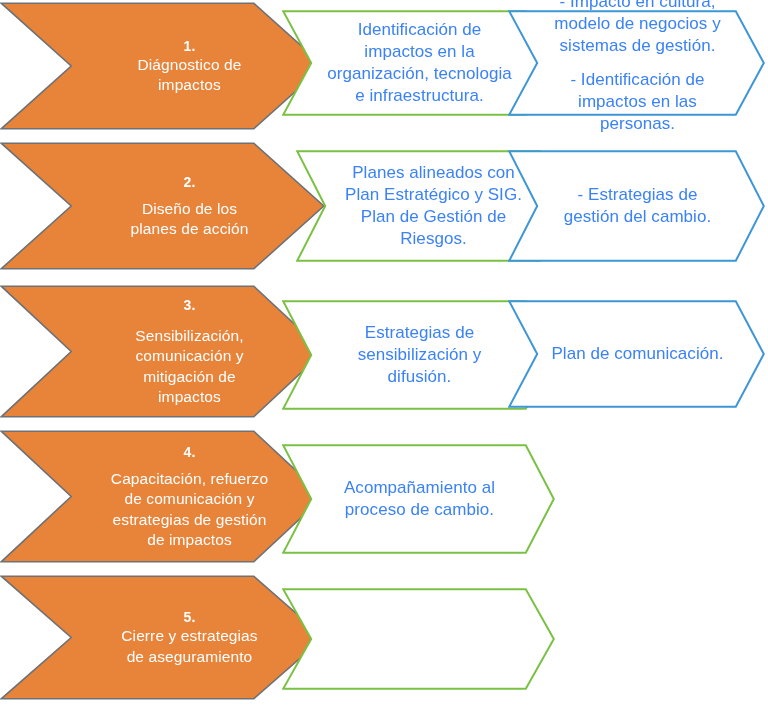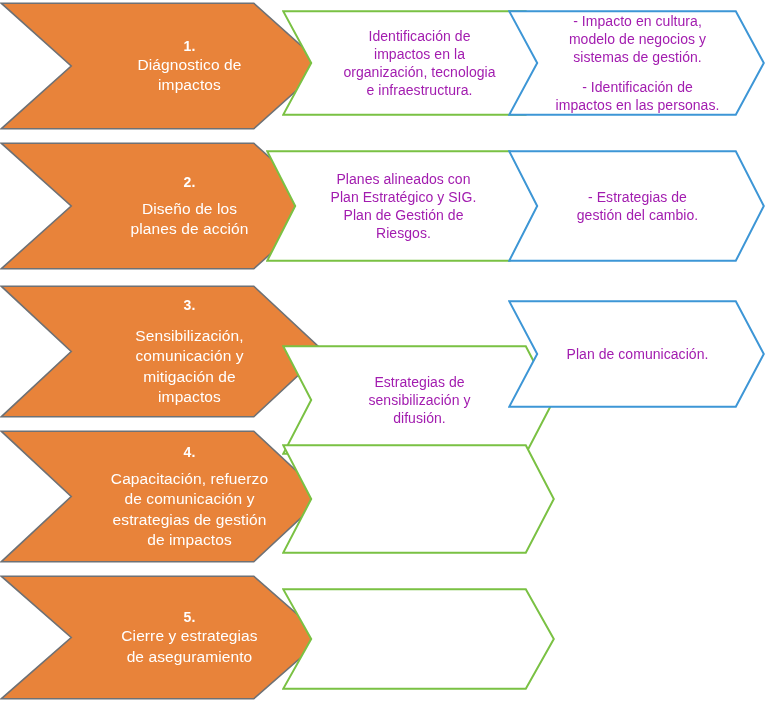--- a/index.html
+++ b/index.html
@@ -58,22 +58,22 @@
     color: #ffffff;
     font-size: 15.5px;
     font-weight: 400;
     letter-spacing: 0.1px;
   }
 
   
   .outline .txt {
     left: 42px;
     right: 40px;
-    color: #a21caf;
-    font-size: 14px;
+    color: #3b82f6;
+    font-size: 17px;
     font-weight: 400;
     letter-spacing: 0.05px;
   }
 
   .outline.blue .txt { left: 40px; right: 38px; }
 
   .para { margin: 0; }
   .para + .para { margin-top: 12px; }
 </style>
 </head>
@@ -105,21 +105,21 @@
 sistemas de gestión.</div><div class="para">- Identificación de
 impactos en las personas.</div></div>
     </div>
     <div class="chev stage" style="left: 0px; top: 142px; width: 325px; height: 128px;">
       <svg viewBox="0 0 325 128" preserveAspectRatio="none">
         <path d="M 1.2 1.2 L 253.8 1.2 L 323.8 64 L 253.8 126.8 L 1.2 126.8 L 71.2 64 Z" fill="#e8833a" stroke="#6e7175" stroke-width="1.6" stroke-linejoin="miter"></path>
       </svg>
       <div class="txt"><div class="para" style="font-weight: 700; font-size: 14px;">2.</div><div class="para" style="margin-top: 8px;">Diseño de los
 planes de acción</div></div>
     </div>
-    <div class="chev outline green" style="left: 266px; top: 150px; width: 273px; height: 112px;">
+    <div class="chev outline green" style="left: 296px; top: 150px; width: 273px; height: 112px;">
       <svg viewBox="0 0 273 112" preserveAspectRatio="none">
         <path d="M 1.2 1.2 L 243.8 1.2 L 271.8 56 L 243.8 110.8 L 1.2 110.8 L 29.2 56 Z" fill="#ffffff" stroke="#7ac143" stroke-width="2" stroke-linejoin="miter"></path>
       </svg>
       <div class="txt"><div class="para">Planes alineados con
 Plan Estratégico y SIG.
 Plan de Gestión de
 Riesgos.</div></div>
     </div>
     <div class="chev outline blue" style="left: 508px; top: 150px; width: 257px; height: 112px;">
       <svg viewBox="0 0 257 112" preserveAspectRatio="none">
@@ -130,21 +130,21 @@
     </div>
     <div class="chev stage" style="left: 0px; top: 285px; width: 325px; height: 133px;">
       <svg viewBox="0 0 325 133" preserveAspectRatio="none">
         <path d="M 1.2 1.2 L 253.8 1.2 L 323.8 66.5 L 253.8 131.8 L 1.2 131.8 L 71.2 66.5 Z" fill="#e8833a" stroke="#6e7175" stroke-width="1.6" stroke-linejoin="miter"></path>
       </svg>
       <div class="txt"><div class="para" style="font-weight: 700; font-size: 14px;">3.</div><div class="para" style="margin-top: 12px;">Sensibilización,
 comunicación y
 mitigación de
 impactos</div></div>
     </div>
-    <div class="chev outline green" style="left: 282px; top: 300px; width: 273px; height: 110px; margin-top: 45px;">
+    <div class="chev outline green" style="left: 282px; top: 300px; width: 273px; height: 110px;">
       <svg viewBox="0 0 273 110" preserveAspectRatio="none">
         <path d="M 1.2 1.2 L 243.8 1.2 L 271.8 55 L 243.8 108.8 L 1.2 108.8 L 29.2 55 Z" fill="#ffffff" stroke="#7ac143" stroke-width="2" stroke-linejoin="miter"></path>
       </svg>
       <div class="txt"><div class="para">Estrategias de
 sensibilización y
 difusión.</div></div>
     </div>
     <div class="chev outline blue" style="left: 508px; top: 300px; width: 257px; height: 108px;">
       <svg viewBox="0 0 257 110" preserveAspectRatio="none">
         <path d="M 1.2 1.2 L 227.8 1.2 L 255.8 55 L 227.8 108.8 L 1.2 108.8 L 29.2 55 Z" fill="#ffffff" stroke="#3d96d6" stroke-width="2" stroke-linejoin="miter"></path>
@@ -157,20 +157,22 @@
       </svg>
       <div class="txt"><div class="para" style="font-weight: 700; font-size: 14px;">4.</div><div class="para" style="margin-top: 8px;">Capacitación, refuerzo
 de comunicación y
 estrategias de gestión
 de impactos</div></div>
     </div>
     <div class="chev outline green" style="left: 282px; top: 444px; width: 273px; height: 110px;">
       <svg viewBox="0 0 273 110" preserveAspectRatio="none">
         <path d="M 1.2 1.2 L 243.8 1.2 L 271.8 55 L 243.8 108.8 L 1.2 108.8 L 29.2 55 Z" fill="#ffffff" stroke="#7ac143" stroke-width="2" stroke-linejoin="miter"></path>
       </svg>
+      <div class="txt"><div class="para">Acompañamiento al
+proceso de cambio.</div></div>
     </div>
     <div class="chev stage" style="left: 0px; top: 575px; width: 325px; height: 125px;">
       <svg viewBox="0 0 325 125" preserveAspectRatio="none">
         <path d="M 1.2 1.2 L 253.8 1.2 L 323.8 62.5 L 253.8 123.8 L 1.2 123.8 L 71.2 62.5 Z" fill="#e8833a" stroke="#6e7175" stroke-width="1.6" stroke-linejoin="miter"></path>
       </svg>
       <div class="txt"><div class="para" style="font-weight: 700; font-size: 14px;">5.</div><div class="para" style="margin-top: 0px; text-align: center;">Cierre y estrategias
 de aseguramiento</div></div>
     </div>
     <div class="chev outline green" style="left: 282px; top: 588px; width: 273px; height: 102px;">
       <svg viewBox="0 0 273 102" preserveAspectRatio="none">

